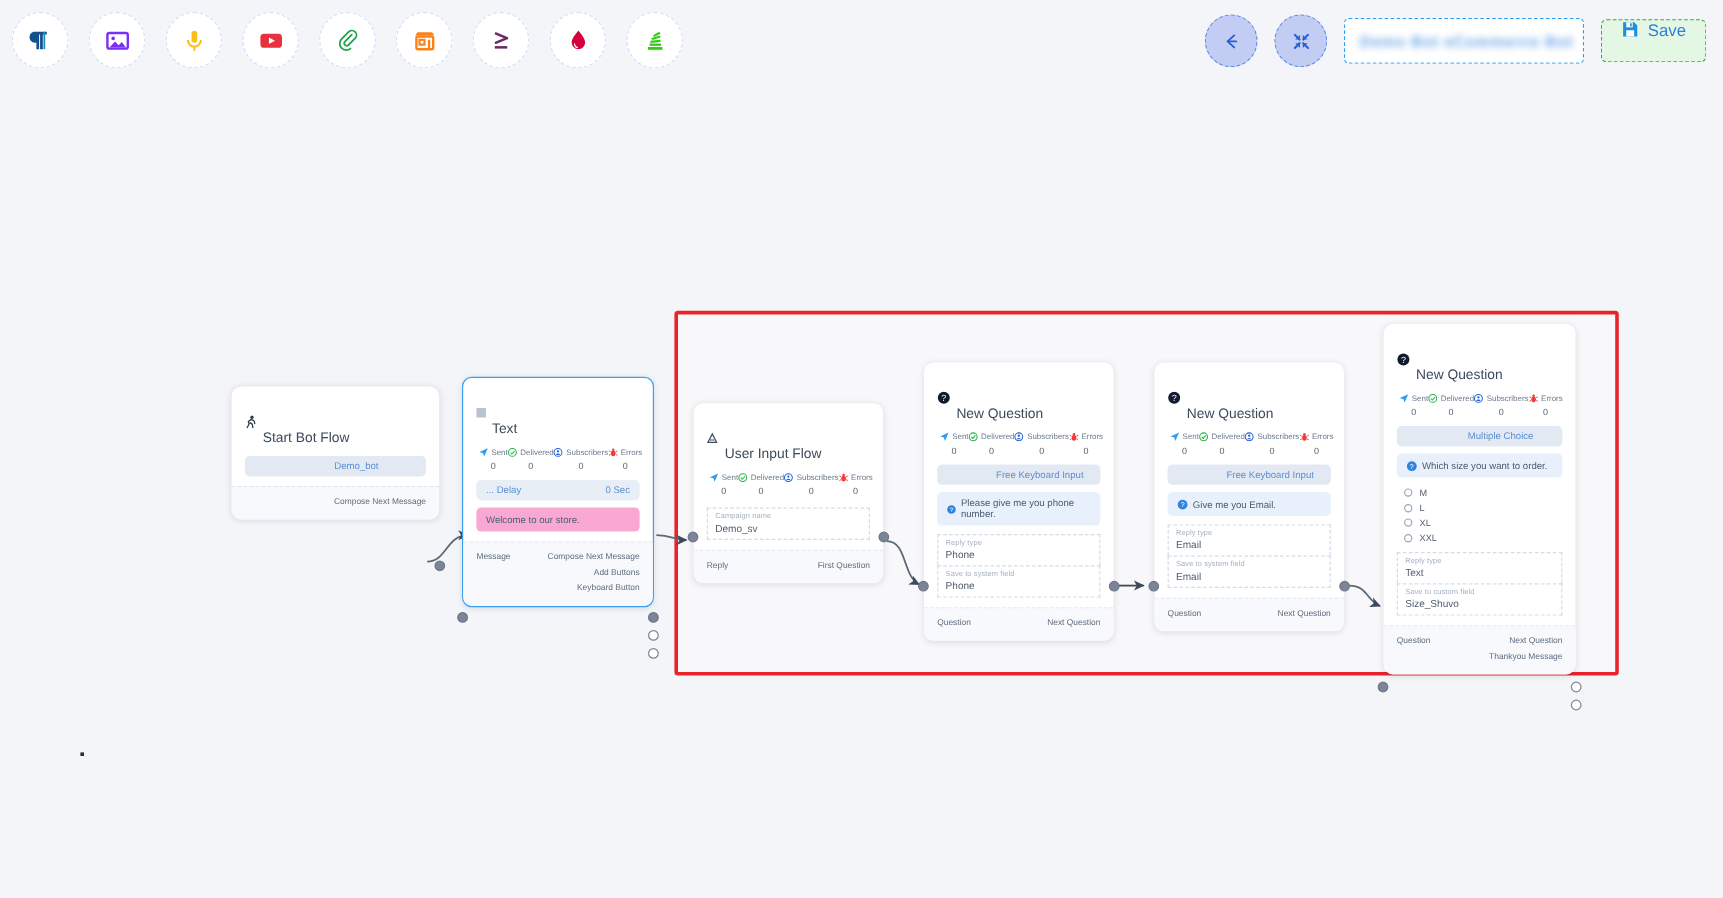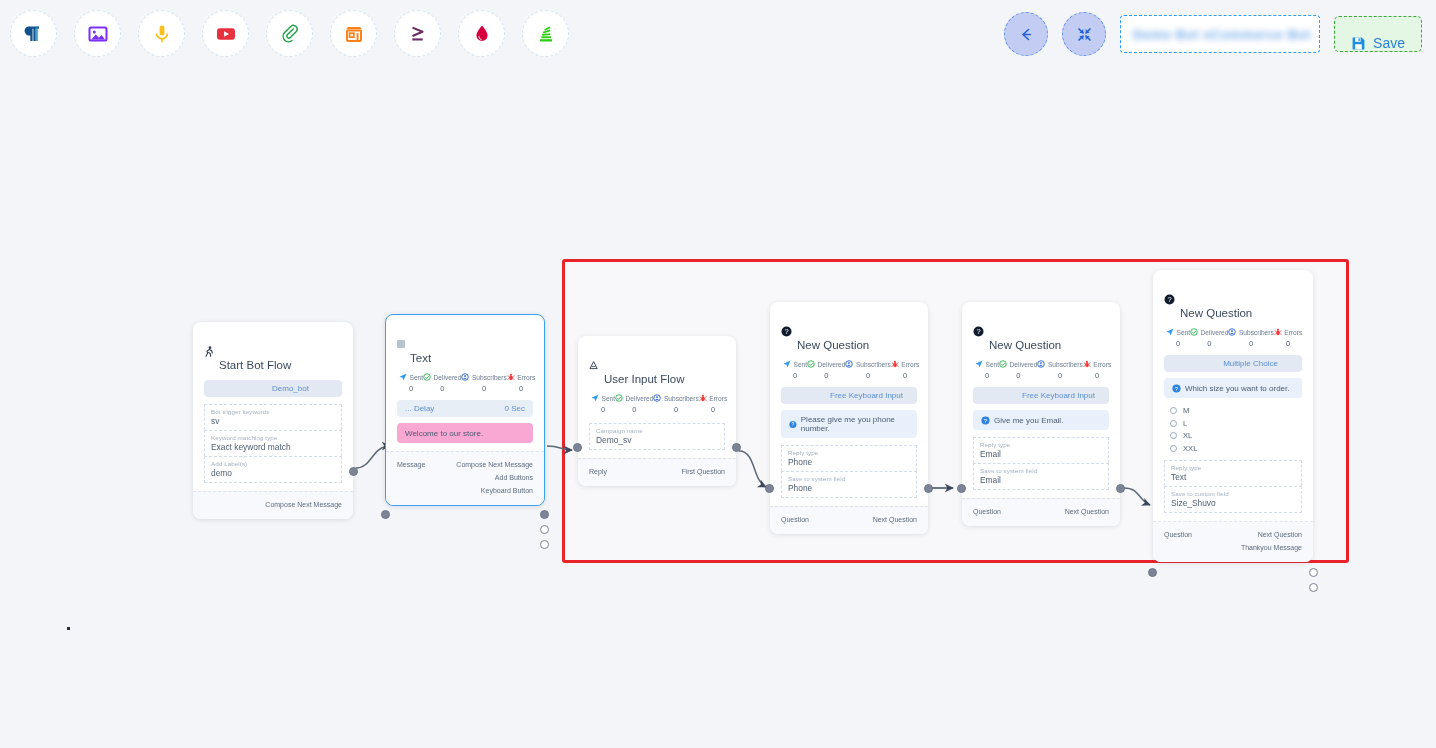--- a/index.html
+++ b/index.html
@@ -32,21 +32,21 @@
     width:200px; height:38px; border:1px dashed #2a9df4; border-radius:4px;
     background:#ffffff; display:flex; align-items:center; padding:0 12px;
     overflow:hidden;
   }
   .title-blur {
     font-size:13px; font-weight:bold; color:#6ea8e8;
     filter:blur(3.2px); white-space:nowrap; letter-spacing:.6px;
   }
   .save-btn {
     height:36px; border:1px dashed #3aa93a; border-radius:5px;
-    background:#e3f7e4; display:flex; align-items:flex-end; gap:7px;
+    background:#e3f7e4; display:flex; align-items:flex-start; gap:7px;
     padding:0 16px; cursor:pointer;
   }
   .save-btn .lbl { font-size:14px; color:#2c7fd4; }
 
   
   .canvas { position:absolute; left:0; top:68px; width:1436px; height:680px; }
   .dot-mark { position:absolute; left:67px; top:559px; width:3px; height:3px; background:#2c2c3a; }
 
   .sel-rect {
     position:absolute; left:562px; top:191px; width:787px; height:304px;
@@ -247,46 +247,32 @@
 
       <path d="M547,378 C560,378 562,382 572,382" fill="none" stroke="#5c6877" stroke-width="1.5" marker-end="url(#arr)"></path>
 
       <path d="M739,383 C756,383 752,412 766,419" fill="none" stroke="#5c6877" stroke-width="1.5" marker-end="url(#arr)"></path>
 
       <path d="M932,420 L953,420" fill="none" stroke="#3d4a5c" stroke-width="1.5" marker-end="url(#arr)"></path>
 
       <path d="M1124,420 C1140,420 1138,432 1150,437" fill="none" stroke="#5c6877" stroke-width="1.5" marker-end="url(#arr)"></path>
     </svg>
 
-    <div class="node" style="left:193px; top:254px; width:160px;">
+    <div class="node" style="left:193px; top:254px; width:173px;">
       <div class="node-body">
         <div class="node-title">
           <svg width="10" height="11" viewBox="0 0 10 11">
             <circle cx="6" cy="1.7" r="1.4" fill="#2e3c4e"></circle>
             <path d="M5.4 3.4L3 5.2l.6 2.1L2 10.3M5.4 3.4l2.3 1.3.6 2.3M4.6 6.4l1.6 1.1.5 2.8" stroke="#2e3c4e" stroke-width="1.1" fill="none" stroke-linecap="round"></path>
           </svg>
           <span class="t">Start Bot Flow</span>
         </div>
 
         <div class="pill">Demo_bot</div>
 
-        <div class="fields">
-          <div class="field">
-            <div class="k">Bot trigger keywords</div>
-            <div class="v">sv</div>
-          </div>
-          <div class="field">
-            <div class="k">Keyword matching type</div>
-            <div class="v">Exact keyword match</div>
-          </div>
-          <div class="field">
-            <div class="k">Add Label(s)</div>
-            <div class="v">demo</div>
-          </div>
-        </div>
       </div>
 
       <div class="ports">
         <div class="prow single-r">
           <span class="pr">Compose Next Message</span>
         </div>
       </div>
       <div class="port-dot" style="right:-5px; top:145px;"></div>
     </div>
 

